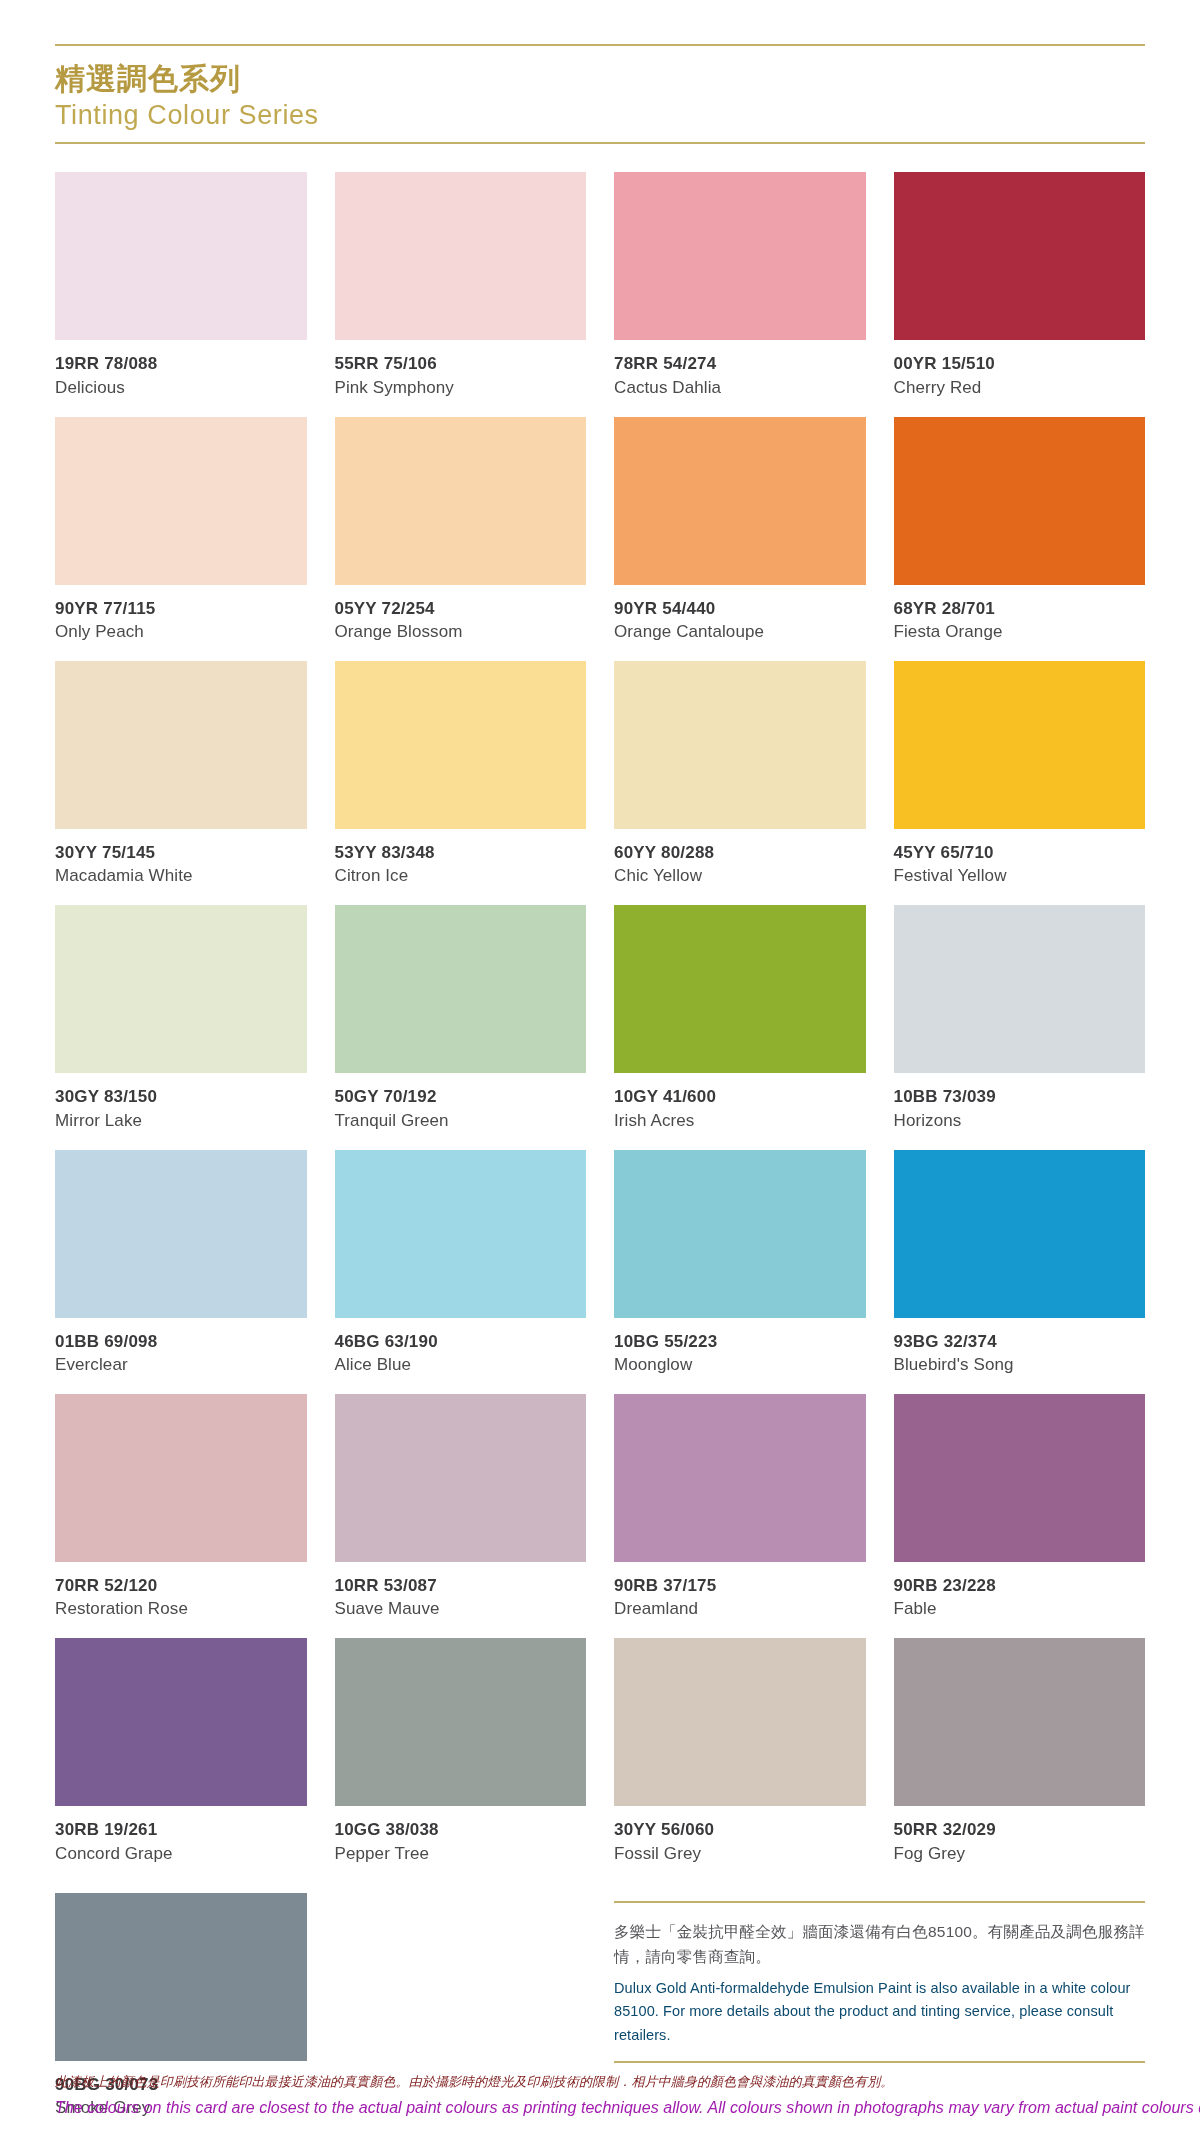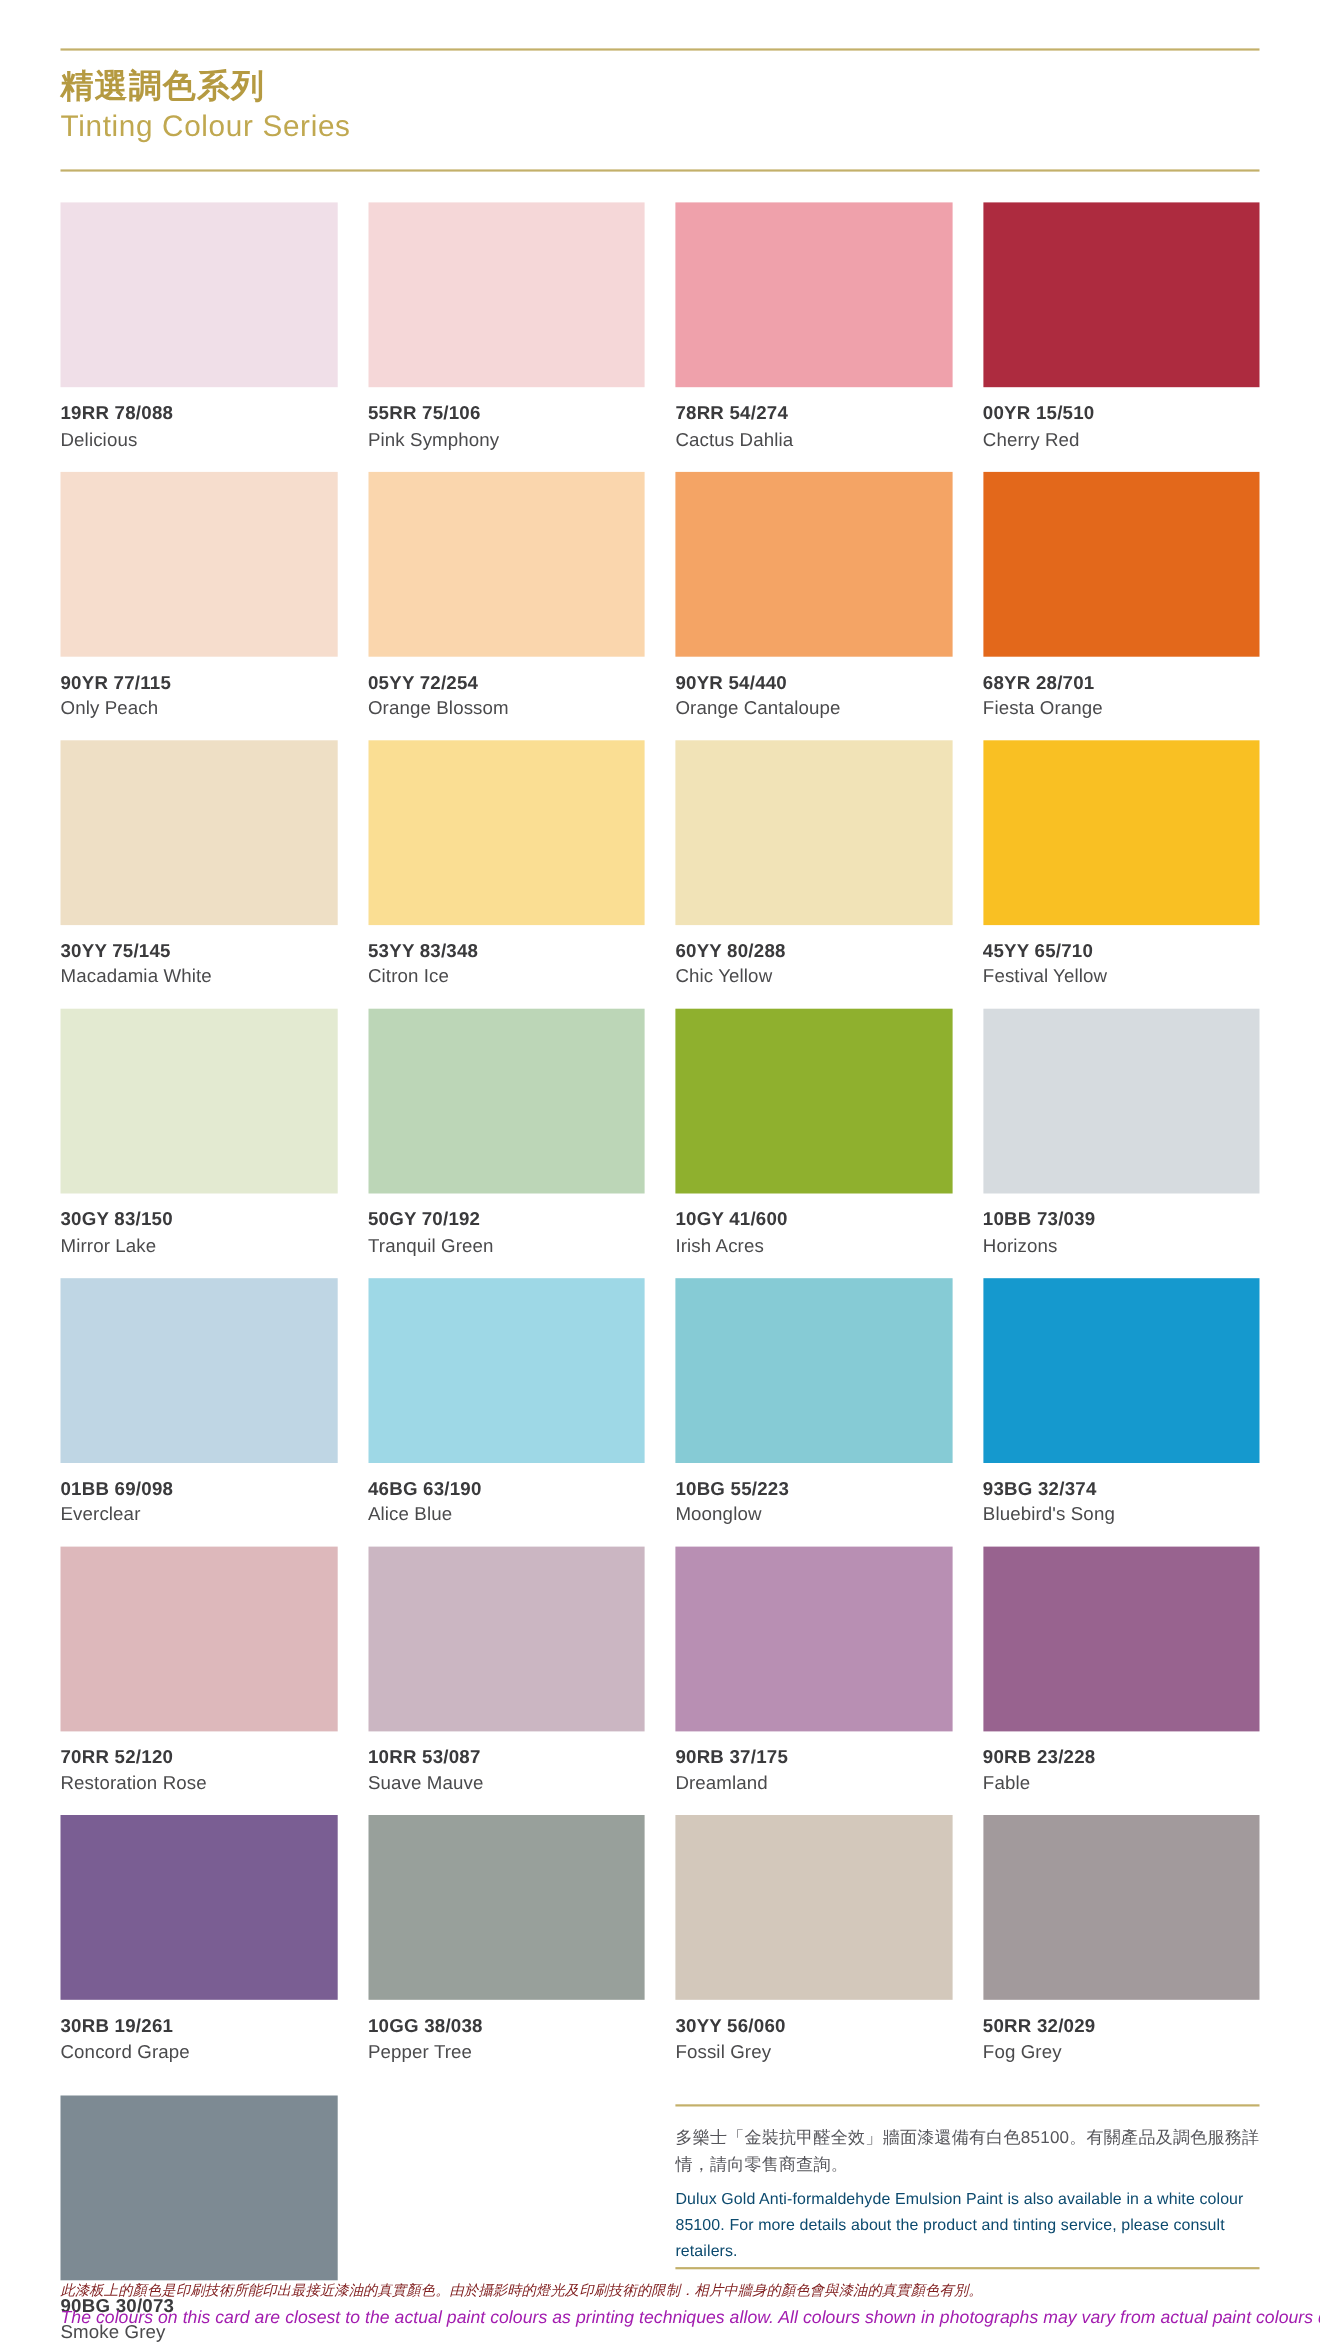--- a/index.html
+++ b/index.html
@@ -18,21 +18,21 @@
     background: #ffffff;
     padding: 0;
     overflow: hidden;
   }
 
   
   .header {
     margin: 44px 55px 0 55px;
     border-top: 2px solid #c3b06a;
     border-bottom: 2px solid #c3b06a;
-    padding: 16px 0 22px 0;
+    padding: 16px 0 10px 0;
   }
   .title-cn {
     font-size: 30px;
     font-weight: bold;
     color: #b59a41;
     letter-spacing: 1px;
     line-height: 1.15;
   }
   .title-en {
     font-size: 27px;
@@ -81,21 +81,21 @@
     display: grid;
     grid-template-columns: repeat(4, 1fr);
     column-gap: 28px;
     align-items: start;
   }
   .note-box {
     grid-column: 3 / span 2;
     margin-top: 8px;
     border-top: 2px solid #c3b06a;
     border-bottom: 2px solid #c3b06a;
-    padding: 16px 0 2px 0;
+    padding: 16px 0 14px 0;
   }
   .note-cn {
     font-size: 15.5px;
     color: #55555a;
     line-height: 1.62;
     letter-spacing: 0.2px;
   }
   .note-en {
     font-size: 14.5px;
     color: #0c4a6e;

